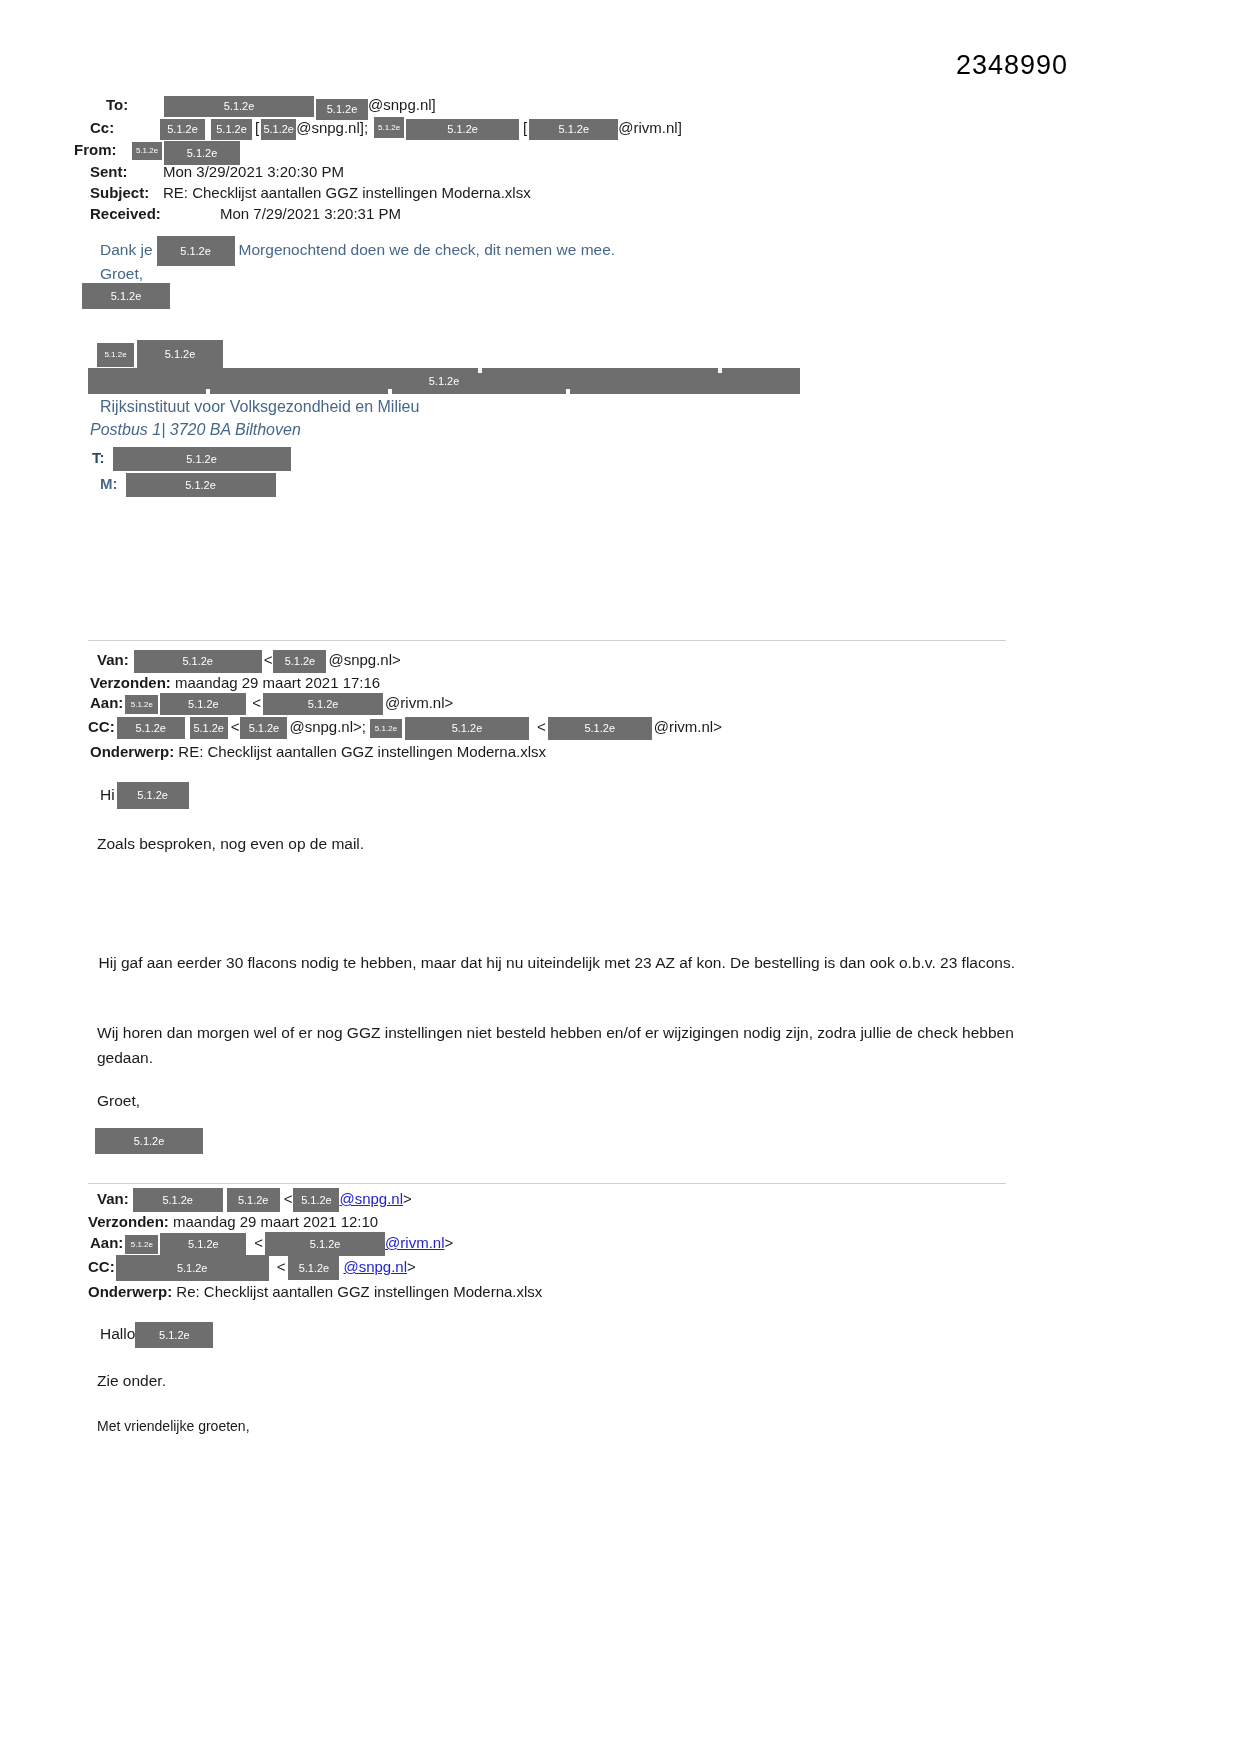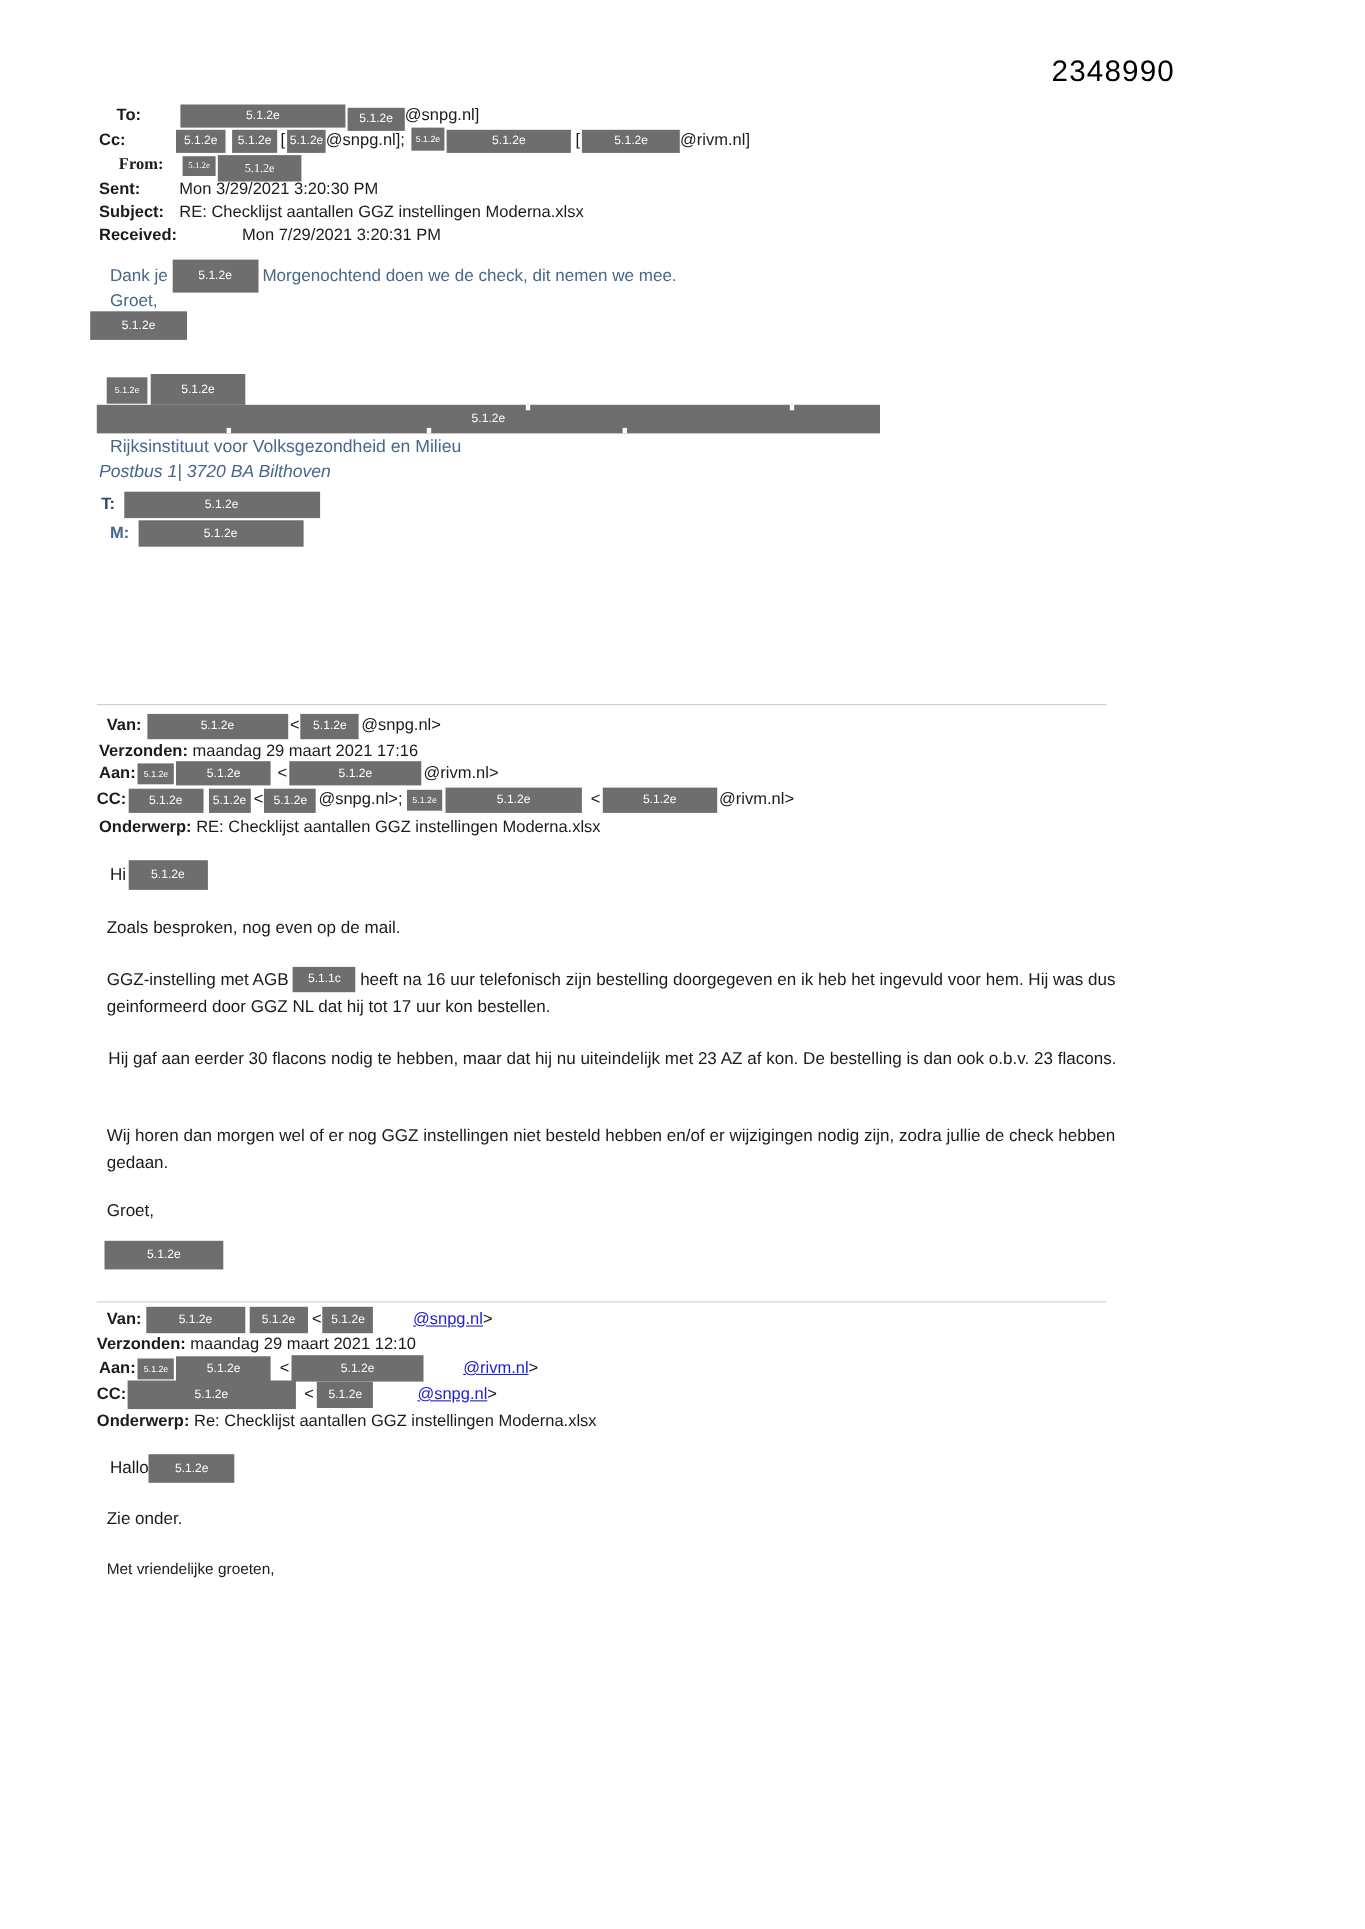--- a/index.html
+++ b/index.html
@@ -6,41 +6,41 @@
   .page{position:relative;width:1241px;height:1754px;background:#fff;
         font-family:"Liberation Sans",sans-serif;color:#1b1b1b;overflow:hidden;}
   .line{position:absolute;white-space:nowrap;font-size:15px;line-height:22px;}
   .para{position:absolute;white-space:normal;font-size:15.5px;line-height:25px;width:918px;}
   .lab{display:inline-block;font-weight:700;}
   .rb{display:inline-block;background:#6e6e6e;color:#fff;font-size:11px;
       text-align:center;vertical-align:middle;height:21px;line-height:21px;}
   .rb-sm{font-size:8px;}
   .blue{color:#47678a;}
   .navy{color:#2c4a66;}
-  .link{color:#2222cc;text-decoration:underline;cursor:pointer;padding-left:36px;}
+  .link{color:#2222cc;text-decoration:underline;cursor:pointer;}
   .hr{position:absolute;height:1px;background:#cfcfcf;}
   .notch{position:absolute;background:#fff;width:4px;height:5px;}
   .docnum{position:absolute;font-size:27px;color:#000;letter-spacing:1px;}
 </style>
 </head>
 <body>
 
 <div class="page">
 
   <div class="docnum" style="left:956px;top:50px;">2348990</div>
 
   <div class="line" style="left:90px;top:94px;margin-left:16px;">
     <span class="lab" style="width:58px;">To:</span><span class="rb" style="width:150px;">5.1.2e</span><span class="rb" style="width:52px;position:relative;top:3px;margin-left:2px;">5.1.2e</span><span>@snpg.nl]</span>
   </div>
 
   <div class="line" style="left:90px;top:117px;">
     <span class="lab" style="width:70px;">Cc:</span><span class="rb" style="width:45px;">5.1.2e</span><span class="rb" style="width:41px;margin-left:6px;">5.1.2e</span><span style="margin-left:3px;">[</span><span class="rb" style="width:35px;margin-left:2px;">5.1.2e</span><span>@snpg.nl];</span><span class="rb rb-sm" style="width:30px;margin-left:6px;position:relative;top:-2px;">5.1.2e</span><span class="rb" style="width:113px;margin-left:2px;">5.1.2e</span><span style="margin-left:4px;">[</span><span class="rb" style="width:89px;margin-left:2px;">5.1.2e</span><span>@rivm.nl]</span>
   </div>
 
-  <div class="line" style="left:108px;top:139px;font-family:Liberation Serif, serif;">
+  <div class="line" style="left:74px;top:139px;">
     <span class="lab" style="width:58px;">From:</span><span class="rb rb-sm" style="width:30px;height:18px;line-height:18px;">5.1.2e</span><span class="rb" style="width:76px;height:24px;line-height:24px;margin-left:2px;position:relative;top:2px;">5.1.2e</span>
   </div>
 
   <div class="line" style="left:90px;top:161px;">
     <span class="lab" style="width:73px;">Sent:</span><span>Mon 3/29/2021 3:20:30 PM</span>
   </div>
 
   <div class="line" style="left:90px;top:182px;">
     <span class="lab" style="width:73px;">Subject:</span><span>RE: Checklijst aantallen GGZ instellingen Moderna.xlsx</span>
   </div>
@@ -101,23 +101,20 @@
     <span class="lab">Onderwerp:</span>
     <span>RE: Checklijst aantallen GGZ instellingen Moderna.xlsx</span>
   </div>
 
   <div class="line" style="left:100px;top:782px;font-size:15.5px;">
     <span>Hi</span><span class="rb" style="width:72px;height:27px;line-height:27px;margin-left:2px;">5.1.2e</span>
   </div>
 
   <div class="para" style="left:97px;top:831px;">Zoals besproken, nog even op de mail.</div>
 
-  <div class="para" style="left:97px;top:878px;">
-    <span>GGZ-instelling met AGB</span><span class="rb" style="width:57px;height:23px;line-height:23px;margin:0 4px 0 4px;">5.1.1c</span><span>heeft na 16 uur telefonisch zijn bestelling doorgegeven en ik heb het ingevuld voor hem. Hij was dus geinformeerd door GGZ NL dat hij tot 17 uur kon bestellen.</span>
-  </div>
 
   <div class="para" style="left:97px;top:950px;text-align:right;">Hij gaf aan eerder 30 flacons nodig te hebben, maar dat hij nu uiteindelijk met 23 AZ af kon. De bestelling is dan ook o.b.v. 23 flacons.</div>
 
   <div class="para" style="left:97px;top:1020px;">Wij horen dan morgen wel of er nog GGZ instellingen niet besteld hebben en/of er wijzigingen nodig zijn, zodra jullie de check hebben gedaan.</div>
 
   <div class="line" style="left:97px;top:1090px;font-size:15.5px;">Groet,</div>
 
   <div class="rb" style="position:absolute;left:95px;top:1128px;width:108px;height:26px;line-height:26px;">5.1.2e</div>
 
   <div class="hr" style="left:88px;top:1183px;width:918px;"></div>

